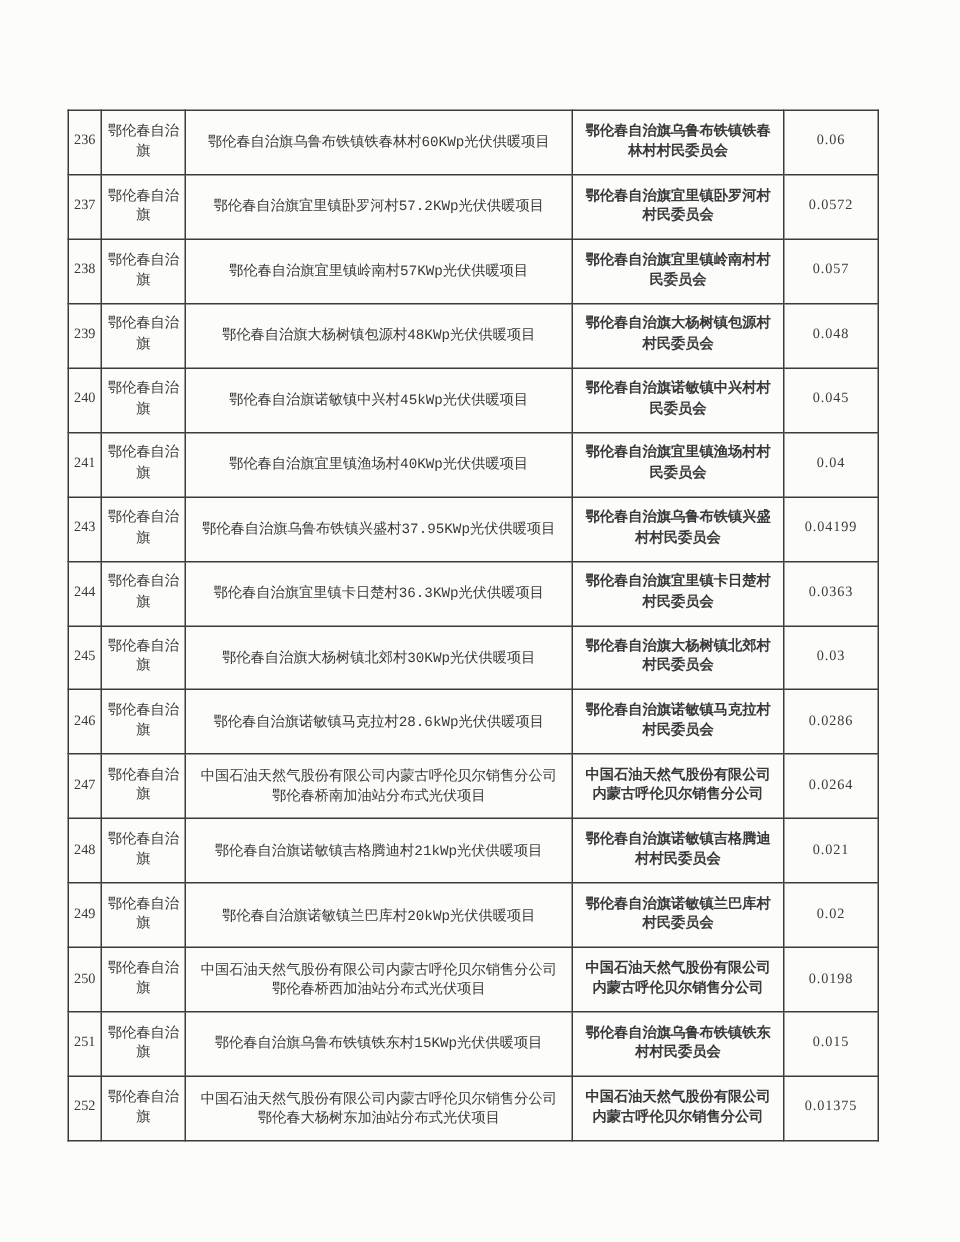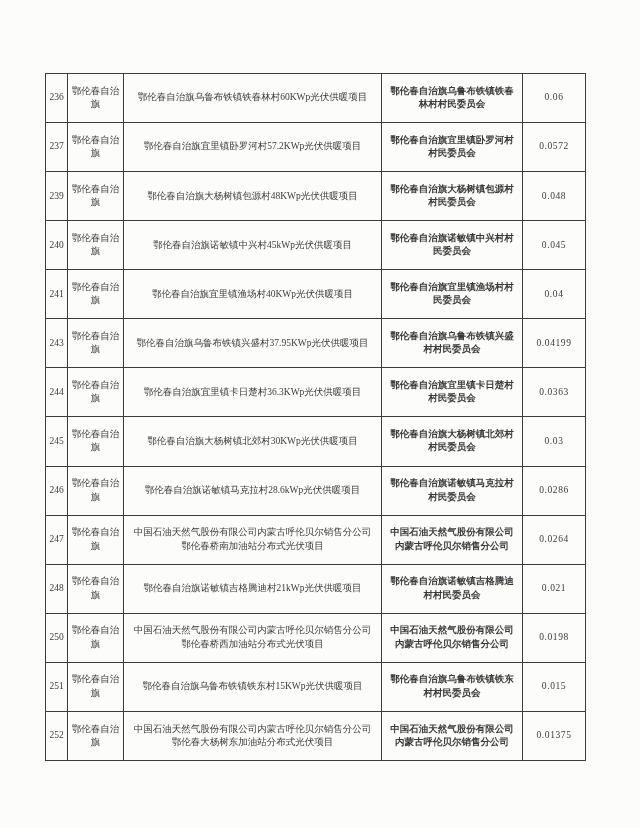--- a/index.html
+++ b/index.html
@@ -23,21 +23,21 @@
     color: #3a3a3a;
     font-size: 9.5px;
     line-height: 1.4;
     text-align: center;
     vertical-align: middle;
     overflow: hidden;
     word-break: break-all;
   }
   td.col-index  { padding: 1px 2px; }
   td.col-region { padding: 1px 3px; }
-  td.col-project{ padding: 1px 7px; }
+  td.col-project{ padding: 1px 7px; font-family: Liberation Mono, monospace; }
   td.col-org    { padding: 1px 5px; font-weight: bold; }
   td.col-value  { padding: 1px 2px; letter-spacing: 0.6px; }
   tr { height: 40.47px; }
 </style>
 </head>
 <body>
 
 <div class="page">
   <table class="data-table">
     <colgroup>
@@ -54,20 +54,27 @@
           <td class="col-project">鄂伦春自治旗乌鲁布铁镇铁春林村60KWp光伏供暖项目</td>
           <td class="col-org">鄂伦春自治旗乌鲁布铁镇铁春林村村民委员会</td>
           <td class="col-value">0.06</td>
         </tr>
         <tr>
           <td class="col-index">237</td>
           <td class="col-region">鄂伦春自治旗</td>
           <td class="col-project">鄂伦春自治旗宜里镇卧罗河村57.2KWp光伏供暖项目</td>
           <td class="col-org">鄂伦春自治旗宜里镇卧罗河村村民委员会</td>
           <td class="col-value">0.0572</td>
+        </tr>
+        <tr>
+          <td class="col-index">238</td>
+          <td class="col-region">鄂伦春自治旗</td>
+          <td class="col-project">鄂伦春自治旗宜里镇岭南村57KWp光伏供暖项目</td>
+          <td class="col-org">鄂伦春自治旗宜里镇岭南村村民委员会</td>
+          <td class="col-value">0.057</td>
         </tr>
         <tr>
           <td class="col-index">239</td>
           <td class="col-region">鄂伦春自治旗</td>
           <td class="col-project">鄂伦春自治旗大杨树镇包源村48KWp光伏供暖项目</td>
           <td class="col-org">鄂伦春自治旗大杨树镇包源村村民委员会</td>
           <td class="col-value">0.048</td>
         </tr>
         <tr>
           <td class="col-index">240</td>
@@ -119,20 +126,27 @@
           <td class="col-value">0.0264</td>
         </tr>
         <tr>
           <td class="col-index">248</td>
           <td class="col-region">鄂伦春自治旗</td>
           <td class="col-project">鄂伦春自治旗诺敏镇吉格腾迪村21kWp光伏供暖项目</td>
           <td class="col-org">鄂伦春自治旗诺敏镇吉格腾迪村村民委员会</td>
           <td class="col-value">0.021</td>
         </tr>
         <tr>
+          <td class="col-index">249</td>
+          <td class="col-region">鄂伦春自治旗</td>
+          <td class="col-project">鄂伦春自治旗诺敏镇兰巴库村20kWp光伏供暖项目</td>
+          <td class="col-org">鄂伦春自治旗诺敏镇兰巴库村村民委员会</td>
+          <td class="col-value">0.02</td>
+        </tr>
+        <tr>
           <td class="col-index">250</td>
           <td class="col-region">鄂伦春自治旗</td>
           <td class="col-project">中国石油天然气股份有限公司内蒙古呼伦贝尔销售分公司鄂伦春桥西加油站分布式光伏项目</td>
           <td class="col-org">中国石油天然气股份有限公司内蒙古呼伦贝尔销售分公司</td>
           <td class="col-value">0.0198</td>
         </tr>
         <tr>
           <td class="col-index">251</td>
           <td class="col-region">鄂伦春自治旗</td>
           <td class="col-project">鄂伦春自治旗乌鲁布铁镇铁东村15KWp光伏供暖项目</td>

